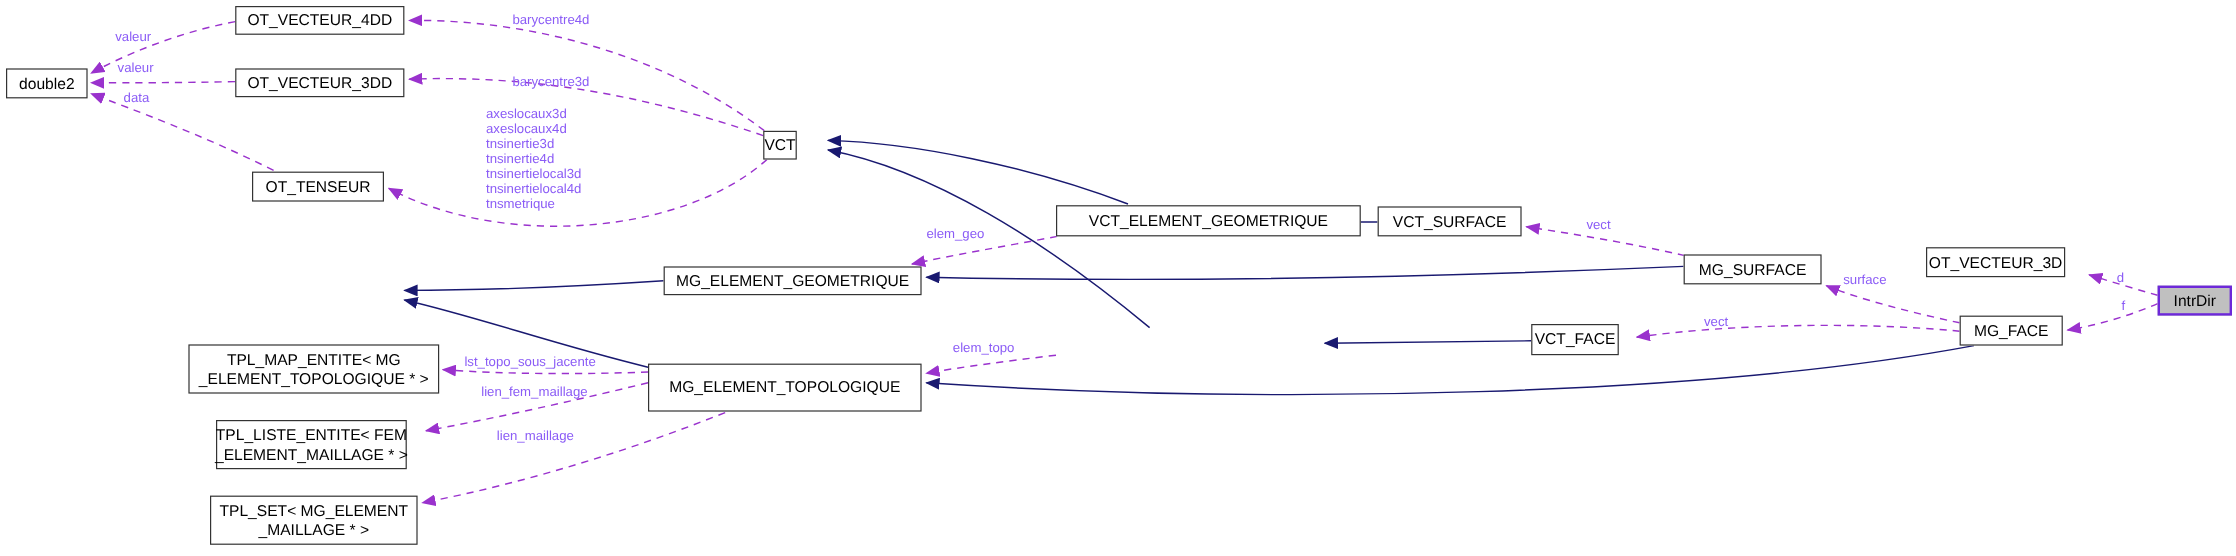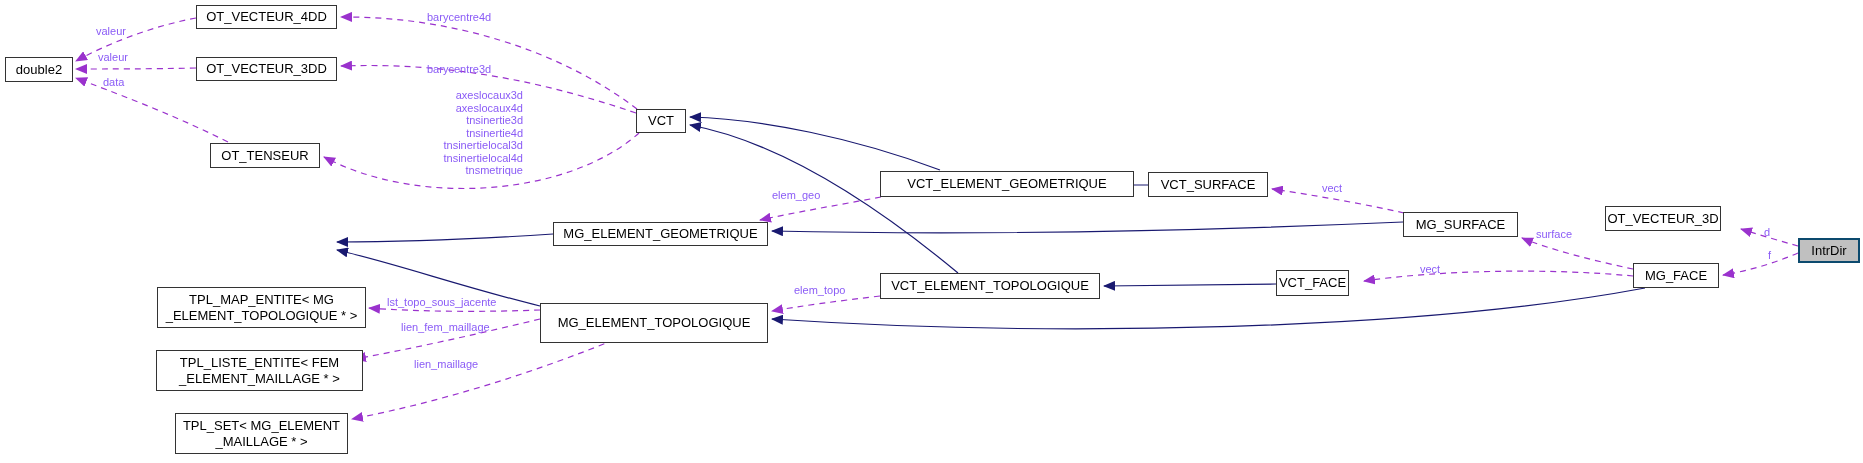--- a/index.html
+++ b/index.html
@@ -20,31 +20,31 @@
     font-size:13px;
     line-height:16px;
     display:flex;
     flex-direction:column;
     align-items:center;
     justify-content:center;
     text-align:center;
     white-space:nowrap;
     z-index:2;
   }
-  .node.focus { background:#c0c0c0; border:2px solid #0c4a6e; }
+  .node.focus { background:#c0c0c0; border:2px solid #6d28d9; }
   .node[data-interactable="true"] { cursor:pointer; }
   .elabel {
     position:absolute;
     color:#8b5cf6;
     font-size:11px;
     line-height:13px;
     white-space:nowrap;
     z-index:3;
   }
-  .elabel.block { text-align:right; line-height:12.5px; }
+  .elabel.block { text-align:left; line-height:12.5px; }
   .elabel.block span { display:block; }
 </style>
 </head>
 <body>
 
 <div class="canvas" data-interactable="false">
 
   <svg class="edges" data-interactable="false" width="1863" height="463" viewBox="0 0 1863 463">
     <defs>
       <marker id="arrow-blue" markerUnits="userSpaceOnUse" markerWidth="12" markerHeight="10" refX="11" refY="5" orient="auto">
@@ -91,58 +91,55 @@
     </div>
   <div class="node" style="left:196px;top:5px;width:141px;height:24px" data-interactable="true">
       <span data-interactable="false">OT_VECTEUR_4DD</span>
     </div>
   <div class="node" style="left:196px;top:57px;width:141px;height:24px" data-interactable="true">
       <span data-interactable="false">OT_VECTEUR_3DD</span>
     </div>
   <div class="node" style="left:210px;top:143px;width:110px;height:25px" data-interactable="true">
       <span data-interactable="false">OT_TENSEUR</span>
     </div>
-  <div class="node" style="left:636px;top:109px;width:50px;height:24px" data-interactable="true">
+  <div class="node" style="left:636px;top:109px;width:28px;height:24px" data-interactable="true">
       <span data-interactable="false">VCT</span>
     </div>
   <div class="node" style="left:880px;top:171px;width:254px;height:26px" data-interactable="true">
       <span data-interactable="false">VCT_ELEMENT_GEOMETRIQUE</span>
     </div>
   <div class="node" style="left:1148px;top:172px;width:120px;height:25px" data-interactable="true">
       <span data-interactable="false">VCT_SURFACE</span>
     </div>
   <div class="node" style="left:1403px;top:212px;width:115px;height:25px" data-interactable="true">
       <span data-interactable="false">MG_SURFACE</span>
     </div>
   <div class="node" style="left:1605px;top:206px;width:116px;height:25px" data-interactable="true">
       <span data-interactable="false">OT_VECTEUR_3D</span>
     </div>
   <div class="node focus" style="left:1798px;top:238px;width:62px;height:25px" data-interactable="false">
       <span data-interactable="false">IntrDir</span>
     </div>
-  <div class="node" style="left:880px;top:273px;width:220px;height:26px" data-interactable="true">
-      <span data-interactable="false">VCT_ELEMENT_TOPOLOGIQUE</span>
-    </div>
   <div class="node" style="left:1276px;top:270px;width:73px;height:26px" data-interactable="true">
       <span data-interactable="false">VCT_FACE</span>
     </div>
   <div class="node" style="left:1633px;top:263px;width:86px;height:25px" data-interactable="true">
       <span data-interactable="false">MG_FACE</span>
     </div>
   <div class="node" style="left:553px;top:222px;width:215px;height:24px" data-interactable="true">
       <span data-interactable="false">MG_ELEMENT_GEOMETRIQUE</span>
     </div>
   <div class="node" style="left:540px;top:303px;width:228px;height:40px" data-interactable="true">
       <span data-interactable="false">MG_ELEMENT_TOPOLOGIQUE</span>
     </div>
   <div class="node" style="left:157px;top:287px;width:209px;height:41px" data-interactable="true">
     <span data-interactable="false">TPL_MAP_ENTITE&lt; MG</span>
     <span data-interactable="false">_ELEMENT_TOPOLOGIQUE * &gt;</span>
   </div>
-  <div class="node" style="left:156px;top:350px;width:207px;height:41px" data-interactable="true">
+  <div class="node" style="left:180px;top:350px;width:159px;height:41px" data-interactable="true">
     <span data-interactable="false">TPL_LISTE_ENTITE&lt; FEM</span>
     <span data-interactable="false">_ELEMENT_MAILLAGE * &gt;</span>
   </div>
   <div class="node" style="left:175px;top:413px;width:173px;height:41px" data-interactable="true">
     <span data-interactable="false">TPL_SET&lt; MG_ELEMENT</span>
     <span data-interactable="false">_MAILLAGE * &gt;</span>
   </div>
 
   <div class="elabel" style="left:96px;top:25px" data-interactable="false">valeur</div>
   <div class="elabel" style="left:98px;top:51px" data-interactable="false">valeur</div>

